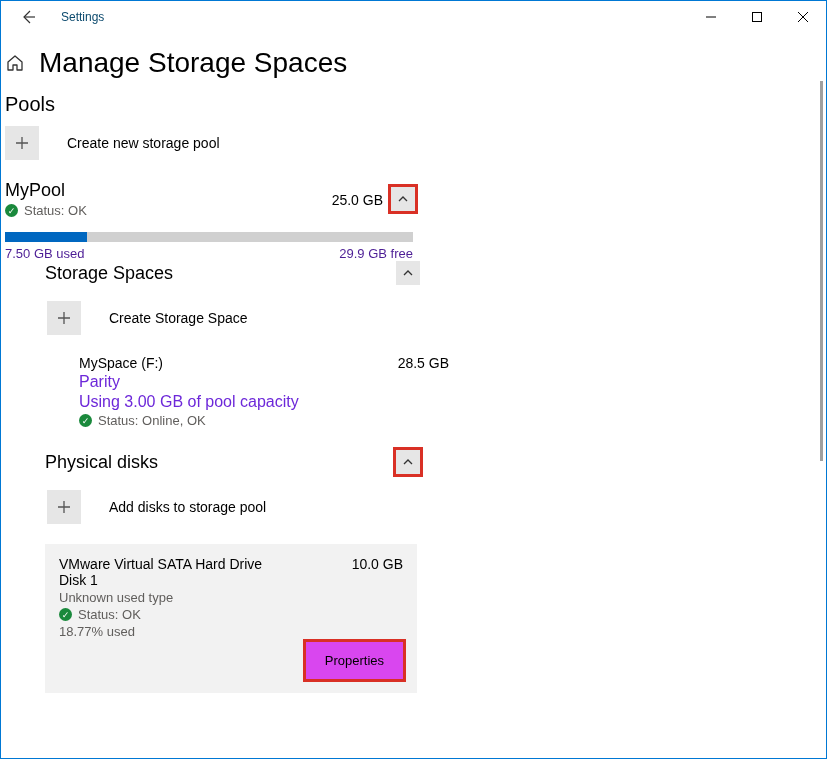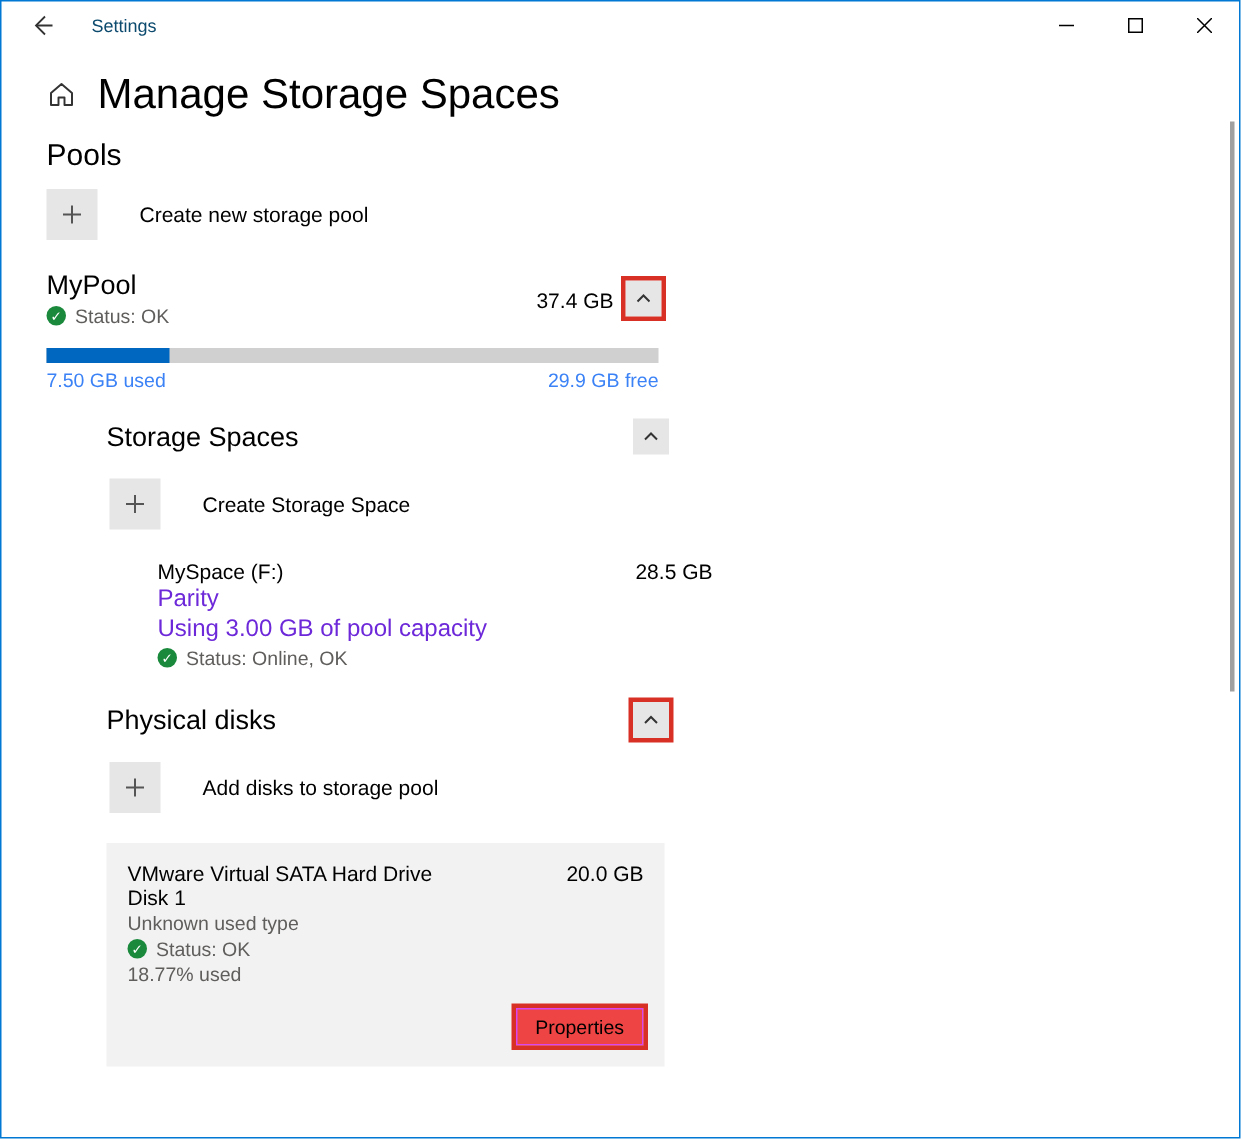--- a/index.html
+++ b/index.html
@@ -42,21 +42,21 @@
     }
     .win-ctrl {
       width: 46px;
       height: 32px;
       display: flex;
       align-items: center;
       justify-content: center;
       font-size: 10px;
     }
     .content {
-      padding: 8px 22px 0 30px;
+      padding: 8px 22px 0 4px;
     }
     .page-header {
       display: flex;
       align-items: center;
       gap: 14px;
       margin-bottom: 14px;
       margin-top: 6px;
     }
     .home-icon {
       width: 20px;
@@ -159,23 +159,22 @@
     .progress-fill {
       height: 100%;
       background: #0067c0;
       width: 20%;
     }
     .progress-labels {
       width: 408px;
       display: flex;
       justify-content: space-between;
       font-size: 13px;
-      color: #3b82f6;
+      color: #4c1d95;
       margin-top: 4px;
-      margin-bottom: 18px;
     }
     .indent-block {
       margin-left: 40px;
       width: 375px;
     }
     .sub-header {
       display: flex;
       align-items: center;
       justify-content: space-between;
       margin-bottom: 16px;
@@ -228,22 +227,22 @@
     }
     .disk-detail {
       font-size: 13px;
       color: #605e5c;
       margin-top: 2px;
     }
     .properties-btn {
       position: absolute;
       right: 14px;
       bottom: 14px;
-      background: #ef4444;
-      border: 1px solid #d946ef;
+      background: #d946ef;
+      border: 7px solid #d946ef;
       padding: 4px 12px;
       font-size: 13px;
       font-family: inherit;
     }
     .properties-btn.red-outline {
       outline: 3px solid #d93025;
     }
     .scrollbar-indicator {
       position: absolute;
       right: 3px;
@@ -307,21 +306,21 @@
 
   <div class="pool-block">
     <div class="pool-header">
       <div class="pool-left">
         <div class="pool-name">MyPool</div>
         <div class="status-line">
           <div class="status-icon">✓</div>
           <span class="status-text">Status: OK</span>
         </div>
       </div>
-      <div class="pool-size">37.4 GB</div>
+      <div class="pool-size">25.0 GB</div>
       <div class="chevron-box red-outline">
         <svg width="12" height="12">
             <path d="M2 8 L6 4 L10 8" stroke="#333" stroke-width="1.3" fill="none"></path>
           </svg>
       </div>
     </div>
 
     <div class="progress-bar">
       <div class="progress-fill"></div>
     </div>
@@ -376,21 +375,21 @@
           <svg width="16" height="16">
               <path d="M8 2 L8 14 M2 8 L14 8" stroke="#555" stroke-width="1.3"></path>
             </svg>
         </div>
         <span class="action-label">Add disks to storage pool</span>
       </div>
 
       <div class="disk-card" style="padding-bottom:54px;">
         <div class="disk-header">
           <div class="disk-name">VMware Virtual SATA Hard Drive Disk 1</div>
-          <div class="disk-size">20.0 GB</div>
+          <div class="disk-size">10.0 GB</div>
         </div>
         <div class="disk-detail">Unknown used type</div>
         <div class="status-line">
           <div class="status-icon">✓</div>
           <span class="status-text">Status: OK</span>
         </div>
         <div class="disk-detail">18.77% used</div>
         <button class="properties-btn red-outline">Properties</button>
       </div>
 

